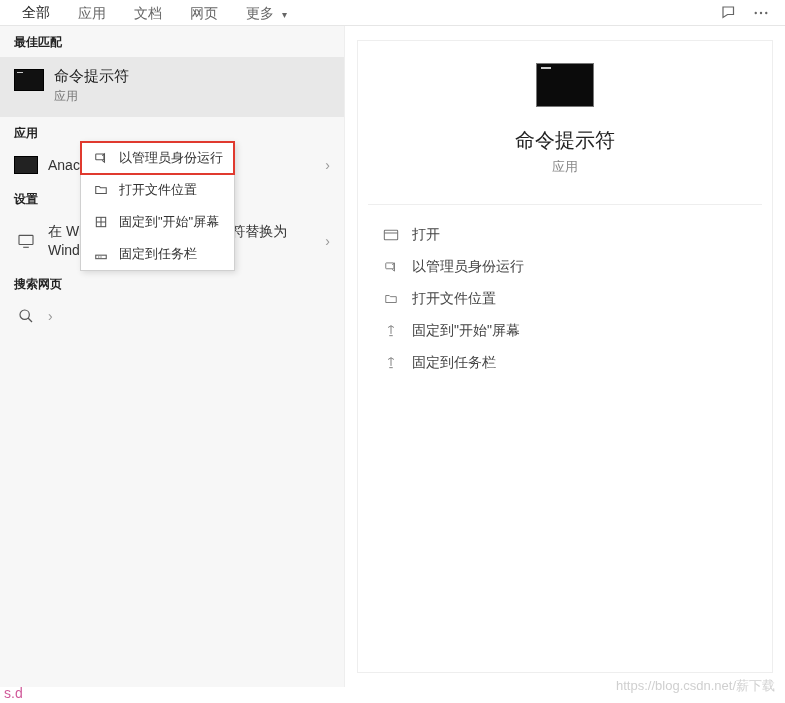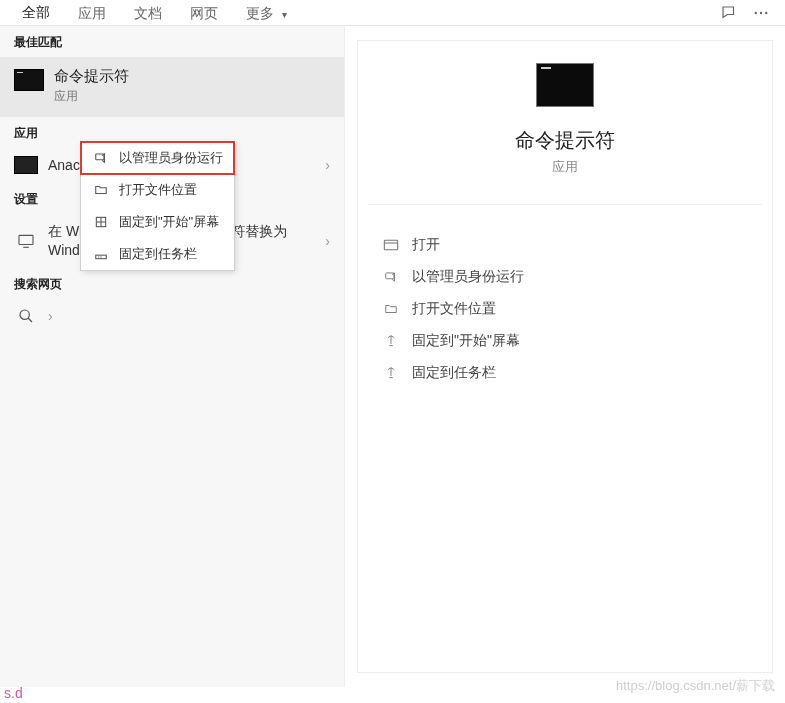--- a/index.html
+++ b/index.html
@@ -149,21 +149,21 @@
     margin-bottom: 20px;
   }
   .preview-thumb::after{
     content:""; position:absolute; left:4px; top:3px; width:10px; height:2px; background:#ccc;
   }
   .preview-title { font-size: 20px; color: #222; margin-bottom: 4px; }
   .preview-sub { font-size: 13px; color: #888; margin-bottom: 28px; }
   .actions {
     align-self: stretch;
     border-top: 1px solid #eee;
-    padding-top: 24px;
+    padding-top: 14px;
   }
   .act {
     display: flex;
     align-items: center;
     padding: 7px 12px;
     font-size: 14px;
     color: #444;
     cursor: pointer;
   }
   .act .ai {

